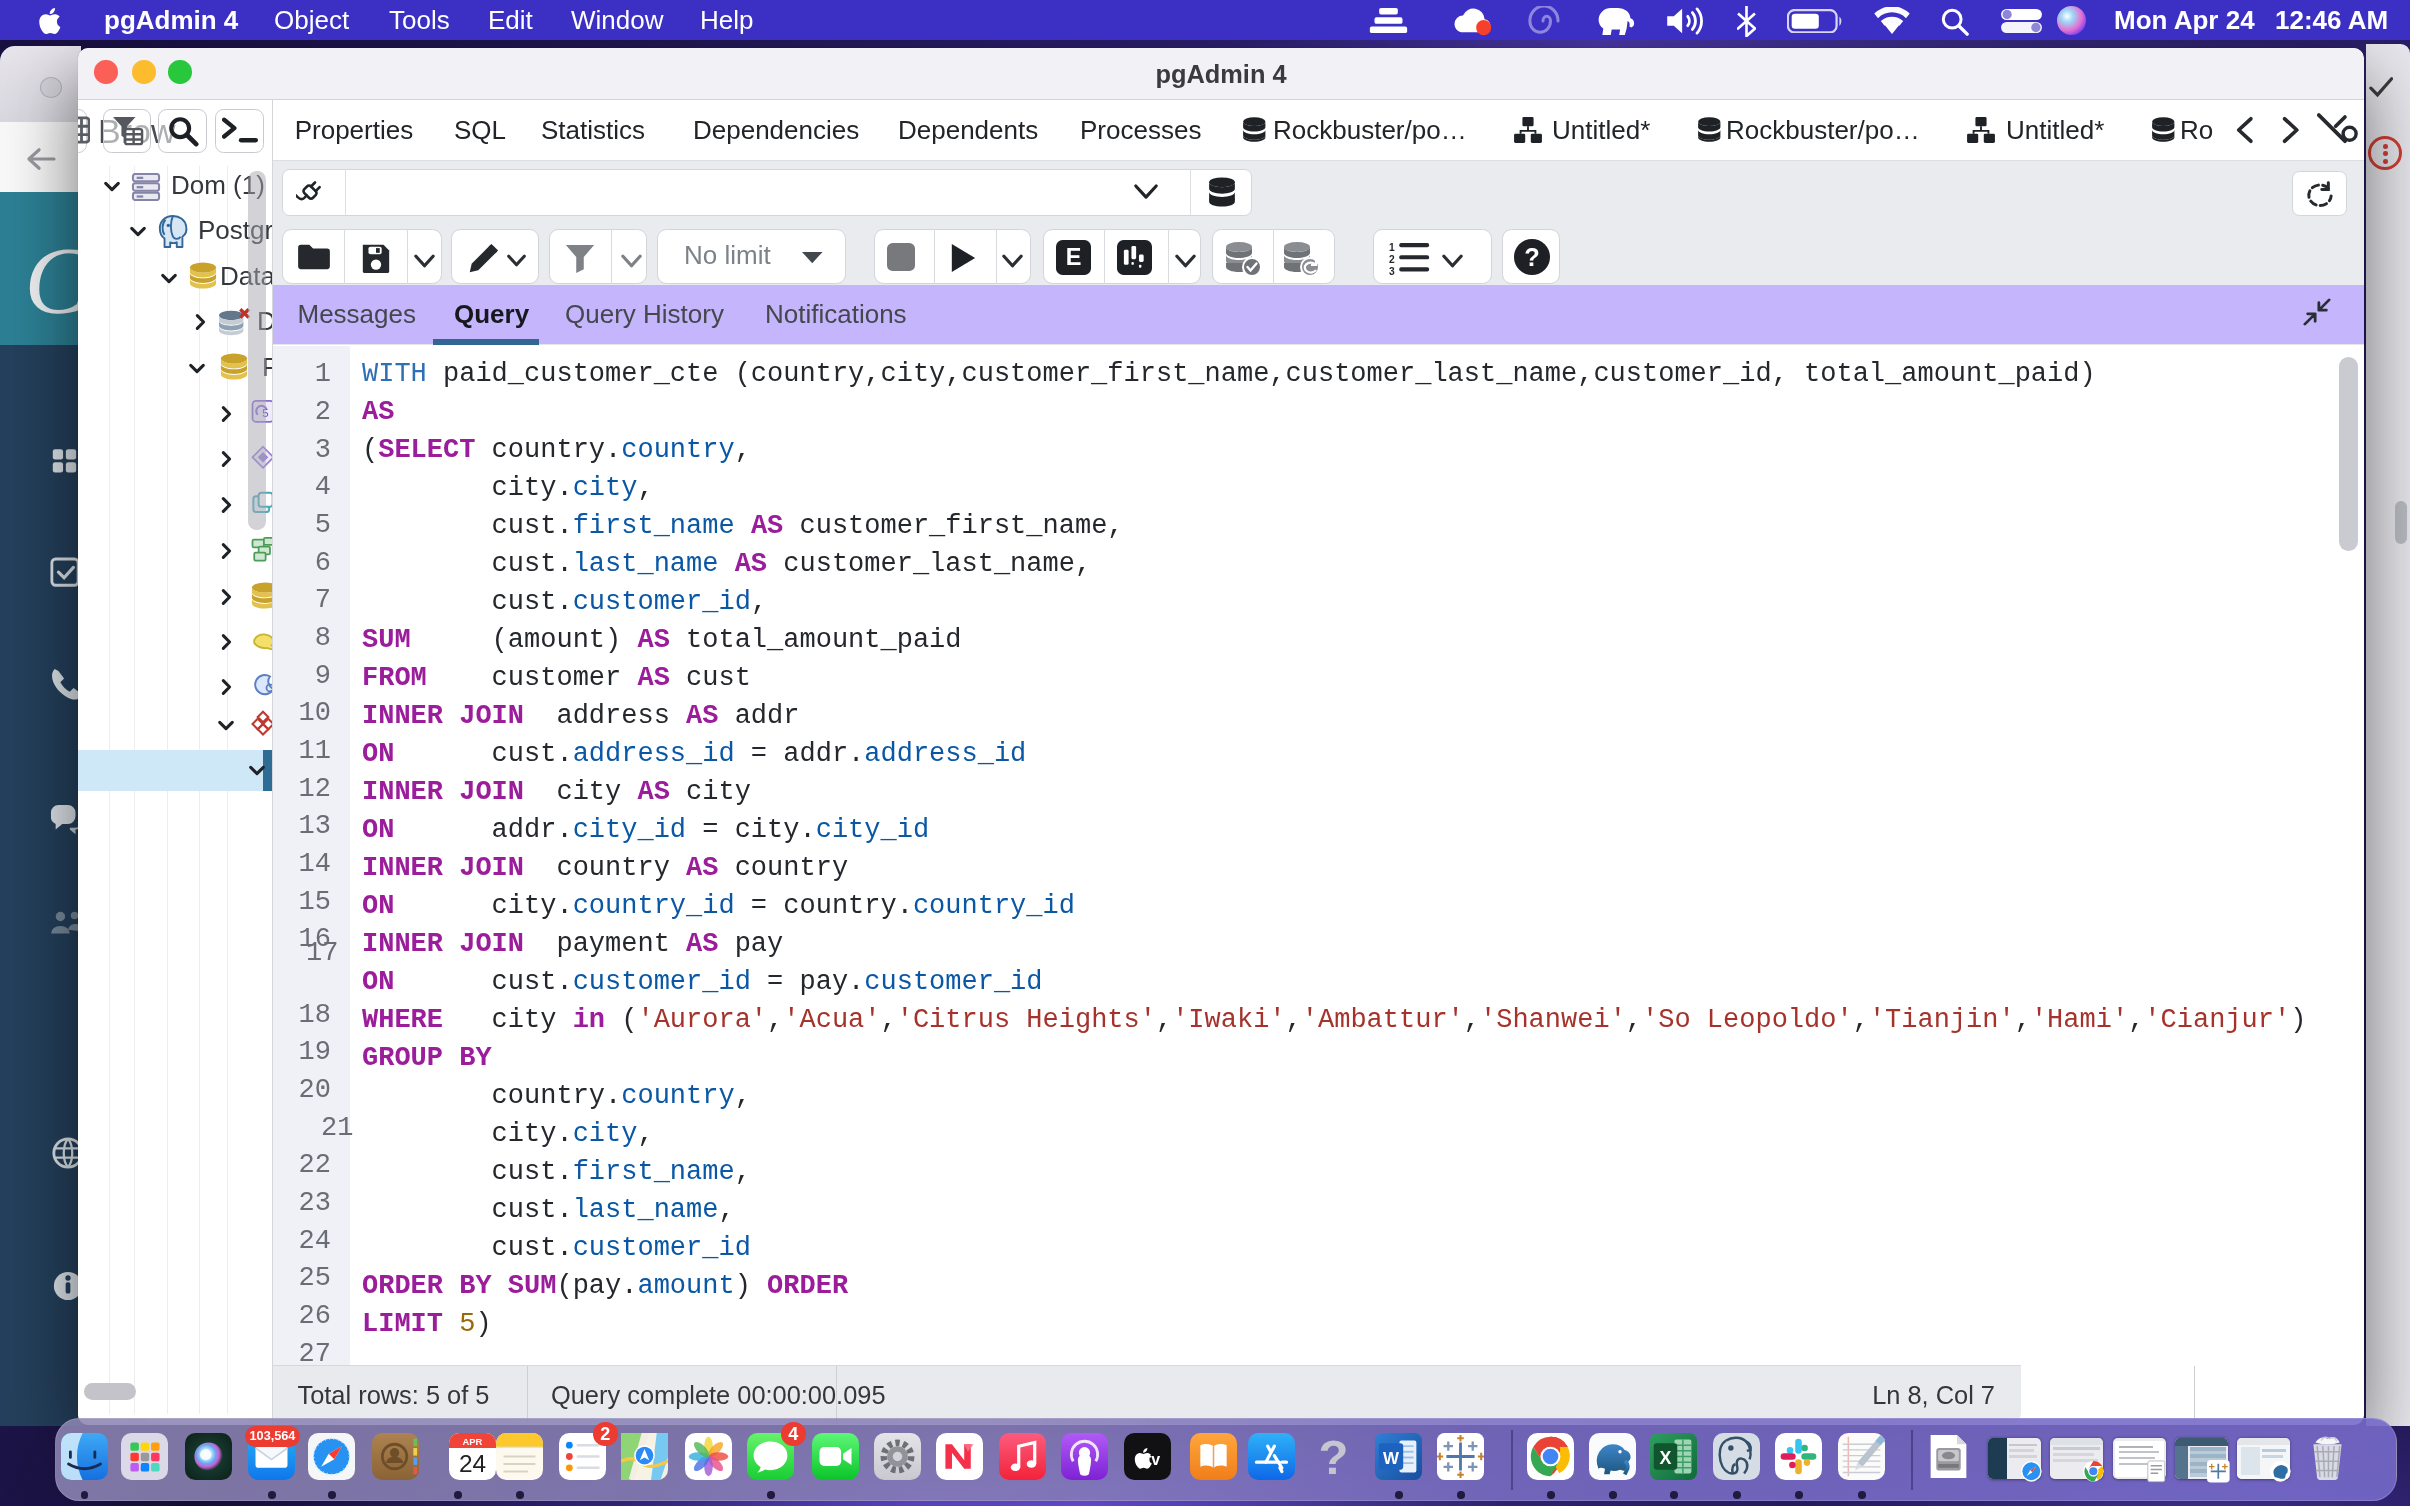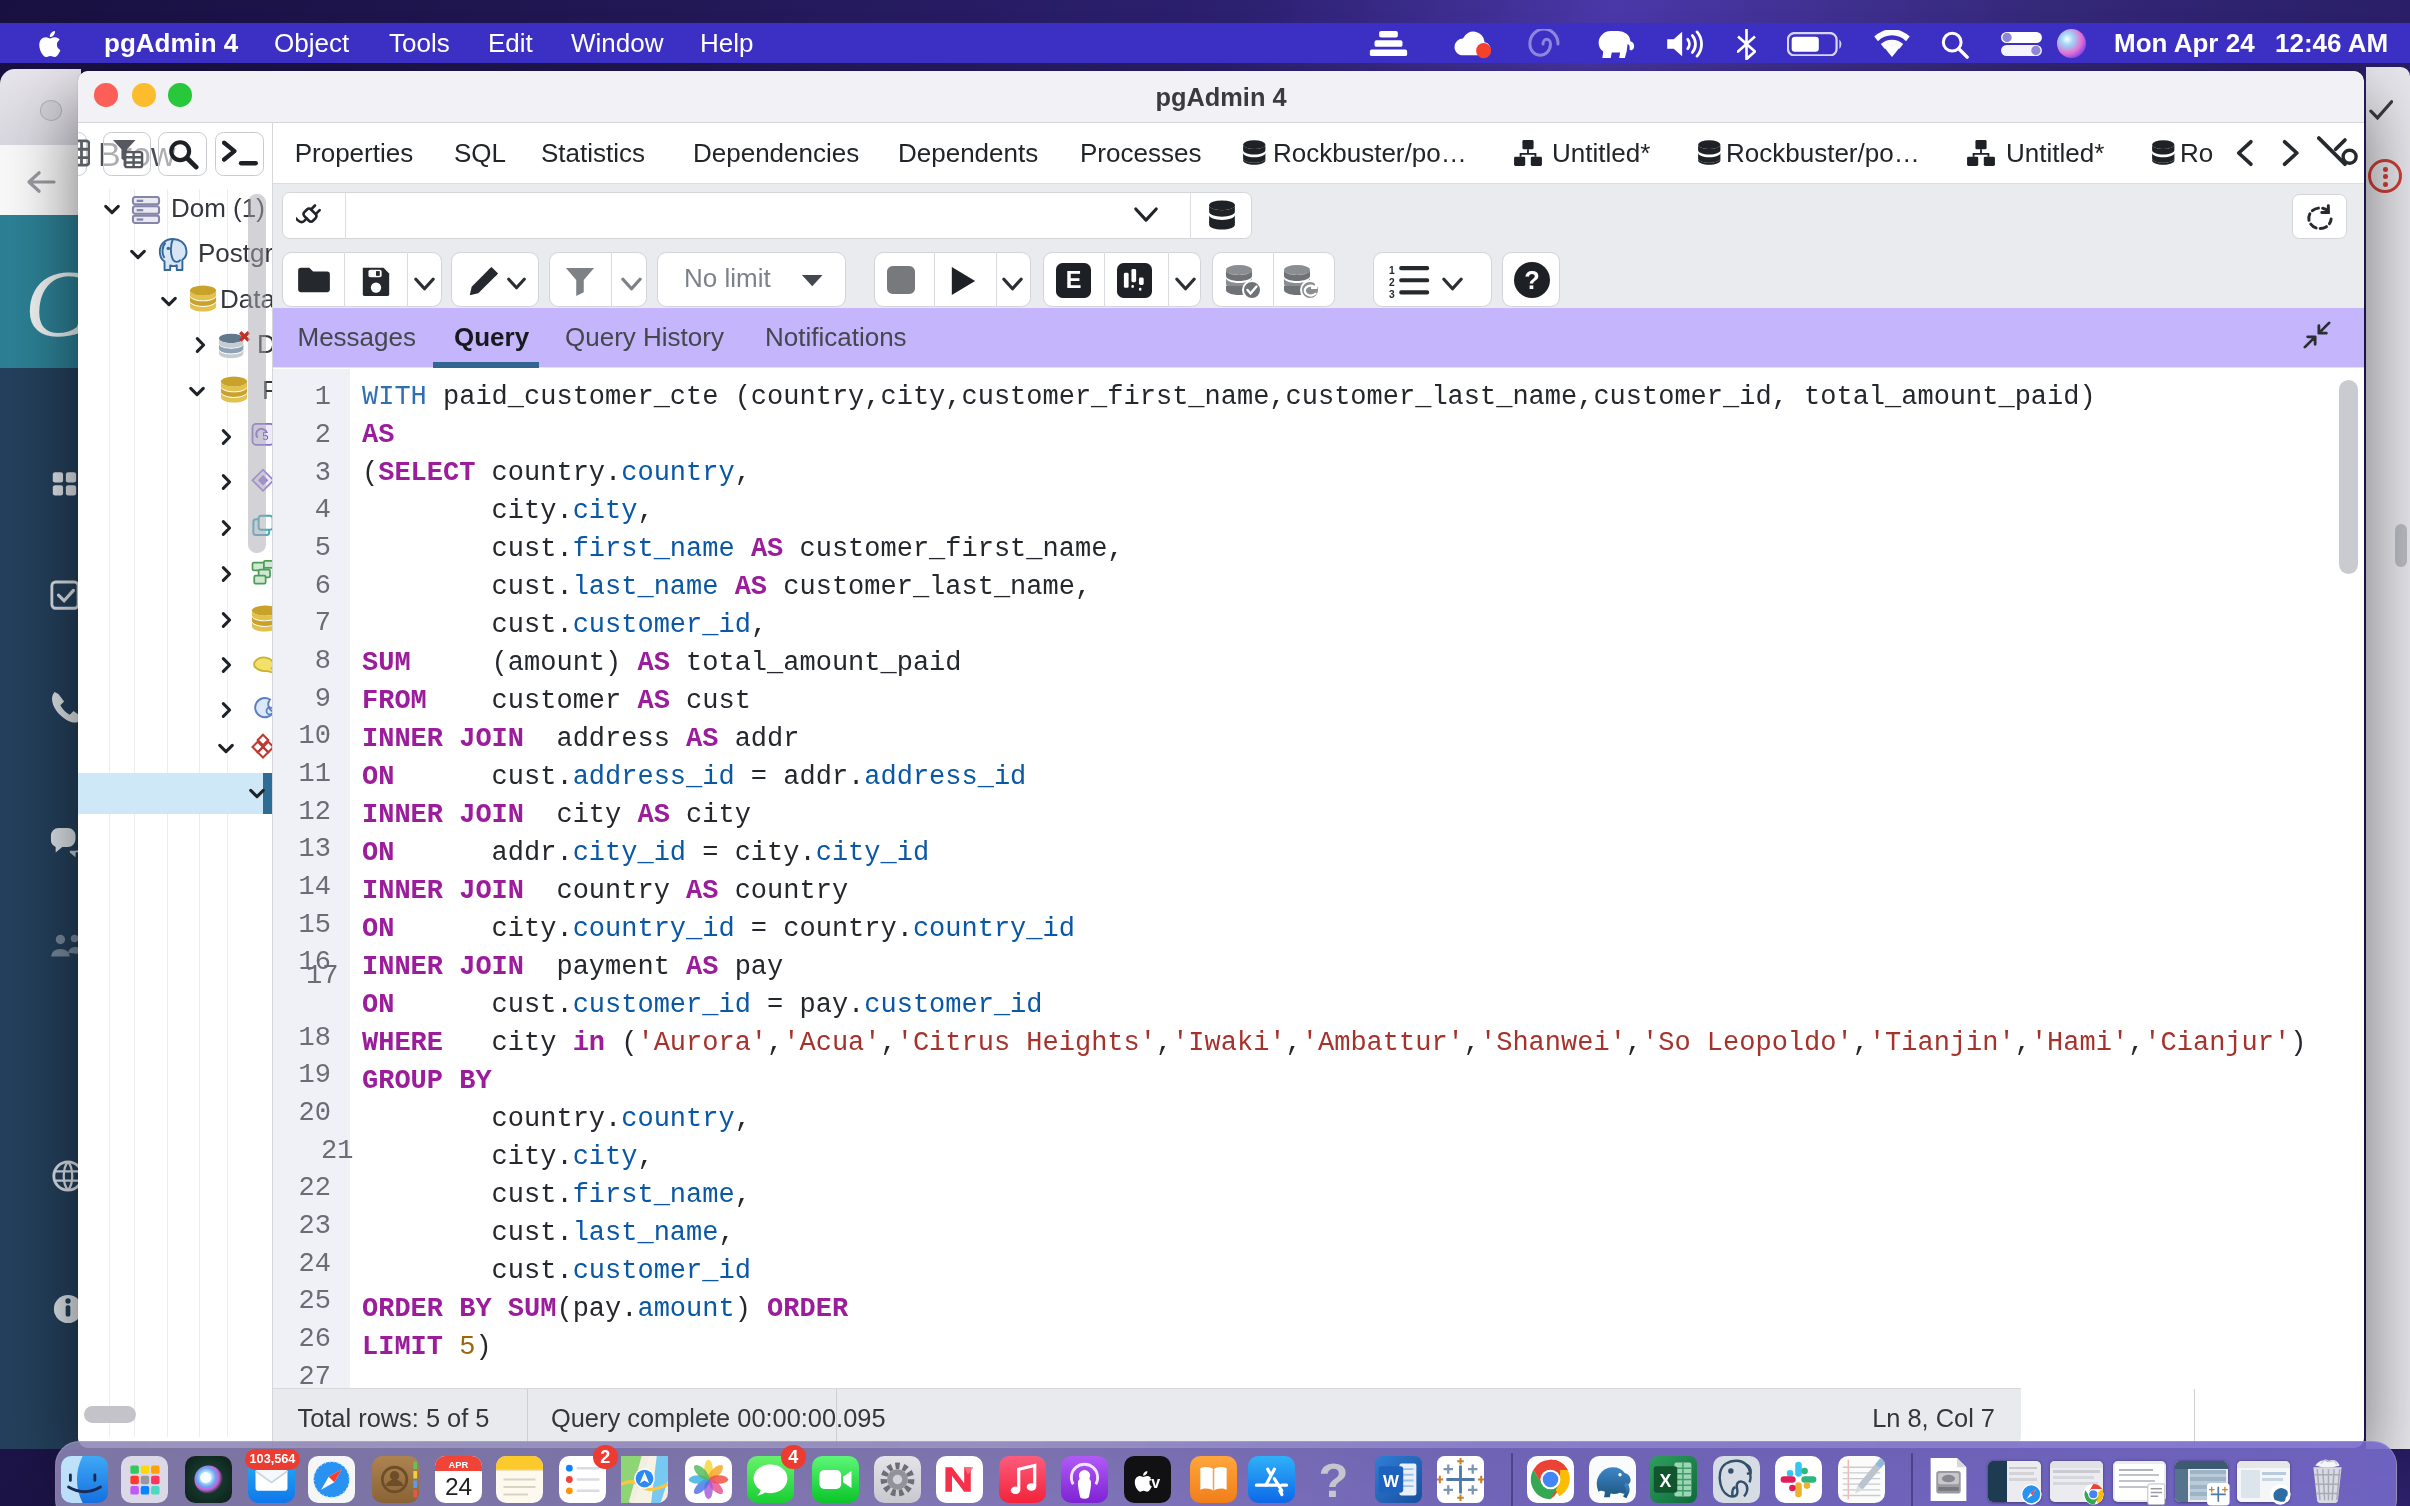--- a/index.html
+++ b/index.html
@@ -1,19 +1,19 @@
 <!DOCTYPE html>
 <html style="font-size:15px"><head>
 <meta charset="utf-8">
 <style>
 * { margin:0; padding:0; box-sizing:border-box; }
 html,body { width:2411px; height:1507px; overflow:hidden; }
 body { font-family:"Liberation Sans",sans-serif; position:relative;
   background:linear-gradient(115deg,#181040 0%,#221856 22%,#2c2070 40%,#4a38a8 52%,#342878 66%,#251a60 82%,#1c1348 100%); }
-.abs { position:absolute;margin-top:23px; }
+.abs { position:absolute; }
 
 #wp1 { left:659px; top:1224px; width:847px; height:565px; background:radial-gradient(closest-side,rgba(110,80,220,.8),rgba(110,80,220,0)); border-radius:50%; }
 #wp2 { left:1789px; top:1318px; width:847px; height:471px; background:radial-gradient(closest-side,rgba(90,70,200,.6),rgba(90,70,200,0)); border-radius:50%; }
 #wp3 { left:-188px; top:1271px; width:753px; height:471px; background:radial-gradient(closest-side,rgba(20,14,50,.9),rgba(20,14,50,0)); border-radius:50%; }
 
 #menubar { left:0; top:0; width:2411px; height:40px; background:#3c2fc4; color:#fff; }
 #menubar .mi { position:absolute; top:0; height:40px; line-height:40px; font-size:26px; color:#fff; }
 
 #bl { left:0; top:46px; width:81px; height:1380px; border-top-left-radius:15px; overflow:hidden; background:#24405c; }
 #bl .band1 { position:absolute; left:0; top:0; width:100%; height:76px; background:linear-gradient(#e8e6ec,#d9d7df); }
@@ -754,21 +754,21 @@
         <rect width="50" height="50" rx="11" fill="url(#cg)"></rect>
         <rect x="44" y="6" width="4" height="8" fill="#6bbf59"></rect>
         <rect x="44" y="16" width="4" height="8" fill="#f2cf4a"></rect>
         <rect x="44" y="26" width="4" height="8" fill="#5a9cf0"></rect>
         <rect x="44" y="36" width="4" height="8" fill="#e05a4a"></rect>
         <circle cx="24" cy="25" r="13" fill="none" stroke="#6e4e28" stroke-width="3"></circle>
         <circle cx="24" cy="21" r="5" fill="#6e4e28"></circle>
         <path d="M15 32 a9 7 0 0 1 18 0" fill="#6e4e28"></path>
       </svg>
     </div>
-    <div class="dicon" style="left:379px;">
+    <div class="dicon" style="left:393px;">
       <svg width="47" height="47" viewBox="0 0 50 50" style="position:absolute;left:0;top:0;">
         <rect width="50" height="50" rx="11" fill="#fff"></rect>
         <path d="M0 11 A11 11 0 0 1 11 0 h28 A11 11 0 0 1 50 11 v5 H0z" fill="#f04438"></path>
         <text x="25" y="12.5" font-size="10" fill="#fff" text-anchor="middle" font-family="sans-serif" font-weight="bold">APR</text>
         <text x="25" y="41" font-size="26" fill="#222" text-anchor="middle" font-family="sans-serif">24</text>
       </svg>
     </div>
     <div class="ddot" style="left:398px;"></div>
     <div class="dicon" style="left:440px;">
       <svg width="47" height="47" viewBox="0 0 50 50" style="position:absolute;left:0;top:0;">

